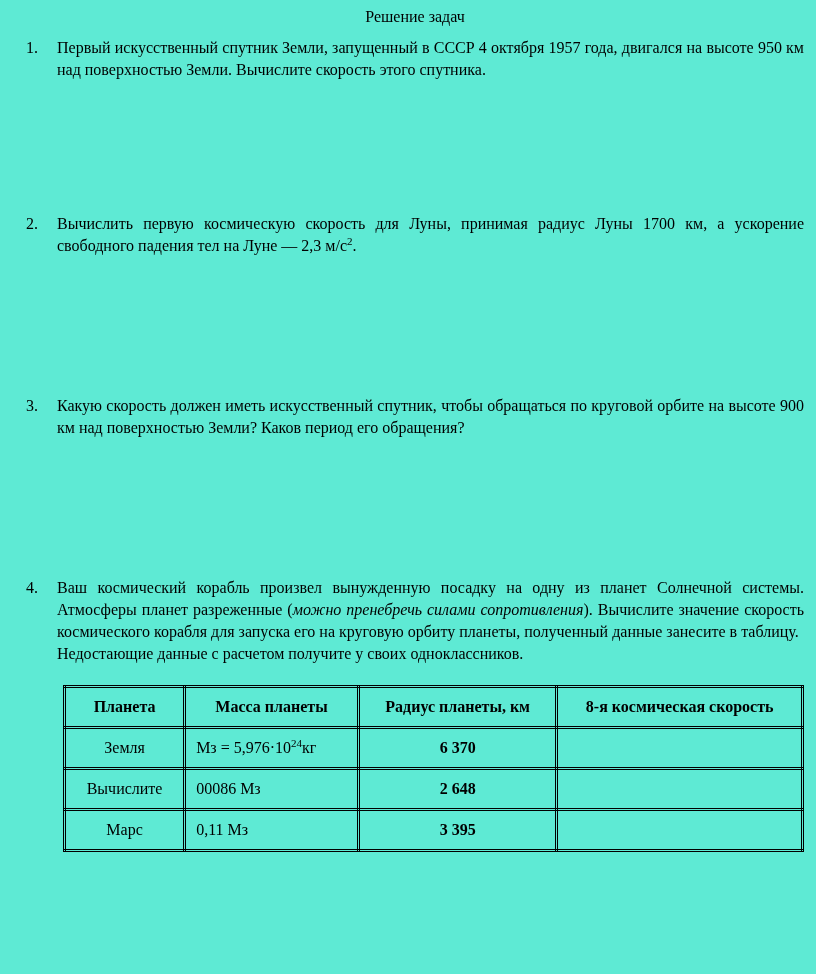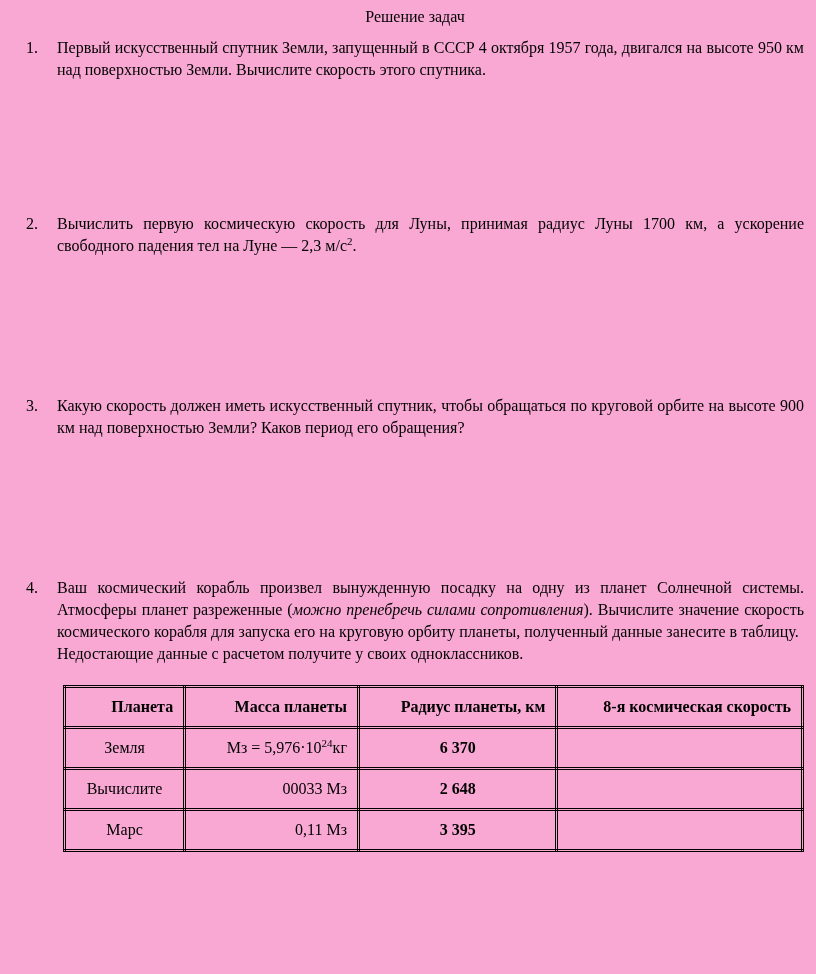--- a/index.html
+++ b/index.html
@@ -8,21 +8,21 @@
     background: #ffffff;
   }
   .page {
     width: 816px;
     height: 974px;
     box-sizing: border-box;
     padding: 6px 12px 0 26px;
     font-family: "Liberation Serif", serif;
     font-size: 16px;
     color: #000000;
-    background: #f9a8d4;
+    background: #5eead4;
     overflow: hidden;
   }
   .doc-title {
     text-align: center;
     font-size: 16px;
     font-weight: normal;
     line-height: 22px;
     margin: 0 0 9px 0;
   }
   .problem {
@@ -54,28 +54,28 @@
   .planets-table th,
   .planets-table td {
     border: 3px double #000000;
     height: 38px;
     padding: 0 10px;
     vertical-align: middle;
     font-size: 16px;
   }
   .planets-table th {
     font-weight: bold;
-    text-align: right;
+    text-align: center;
   }
   .col-planet  { width: 100px; }
   .col-mass    { width: 160px; }
   .col-radius  { width: 190px; }
   .col-speed   { width: 240px; }
   .cell-planet { text-align: center; }
-  .cell-mass   { text-align: right; }
+  .cell-mass   { text-align: left; }
   .cell-radius { text-align: center; font-weight: bold; }
   .cell-speed  { text-align: center; }
 </style>
 </head>
 <body>
 
 <div class="page">
 
   <h1 class="doc-title">Решение задач</h1>
 
@@ -111,21 +111,21 @@
       <th class="col-speed">8-я космическая скорость</th>
     </tr>
     <tr>
       <td class="cell-planet">Земля</td>
       <td class="cell-mass"><span>Мз = 5,976·10</span><sup>24</sup><span>кг</span></td>
       <td class="cell-radius">6 370</td>
       <td class="cell-speed"></td>
     </tr>
     <tr>
       <td class="cell-planet">Вычислите</td>
-      <td class="cell-mass">00033 Мз</td>
+      <td class="cell-mass">00086 Мз</td>
       <td class="cell-radius">2 648</td>
       <td class="cell-speed"></td>
     </tr>
     <tr>
       <td class="cell-planet">Марс</td>
       <td class="cell-mass">0,11 Мз</td>
       <td class="cell-radius">3 395</td>
       <td class="cell-speed"></td>
     </tr>
   </tbody>

